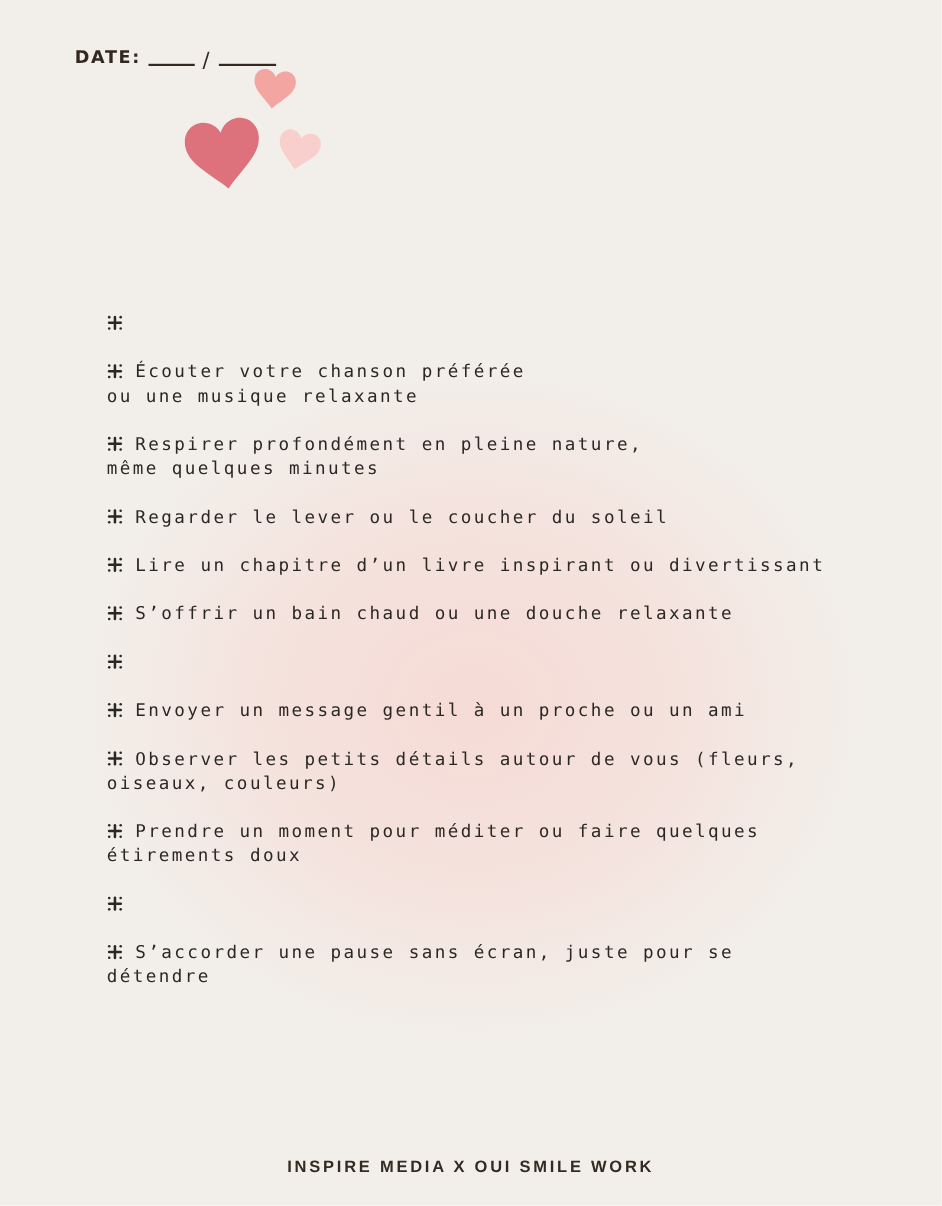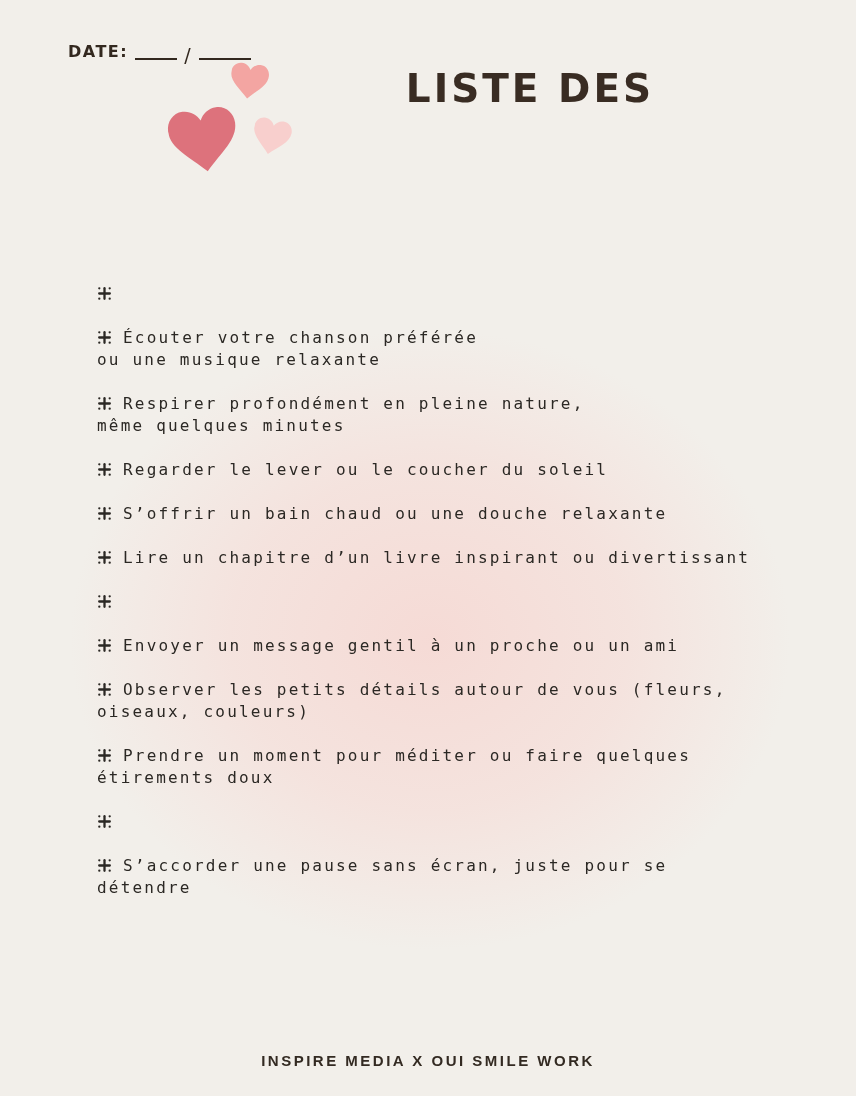--- a/index.html
+++ b/index.html
@@ -103,44 +103,43 @@
     </svg>
     <svg class="heart heart-big" viewBox="0 0 33 30">
       <use href="#heart-path" fill="#dd727c"></use>
     </svg>
     <svg class="heart heart-small" viewBox="0 0 33 30">
       <use href="#heart-path" fill="#f8cfcd"></use>
     </svg>
   </div>
 
   <div class="title">
-    <div>LISTE DES</div>
   </div>
 
   <div class="list">
     <p class="item"><svg class="bullet" viewBox="0 0 15 15">
           <use href="#dotted-cross"></use>
         </svg></p>
     <p class="item"><svg class="bullet" viewBox="0 0 15 15">
           <use href="#dotted-cross"></use>
         </svg><span>Écouter votre chanson préférée
 ou une musique relaxante</span></p>
     <p class="item"><svg class="bullet" viewBox="0 0 15 15">
           <use href="#dotted-cross"></use>
         </svg><span>Respirer profondément en pleine nature,
 même quelques minutes</span></p>
     <p class="item"><svg class="bullet" viewBox="0 0 15 15">
           <use href="#dotted-cross"></use>
         </svg><span>Regarder le lever ou le coucher du soleil</span></p>
     <p class="item"><svg class="bullet" viewBox="0 0 15 15">
           <use href="#dotted-cross"></use>
-        </svg><span>S’offrir un bain chaud ou une douche relaxante</span></p>
+        </svg><span>Lire un chapitre d’un livre inspirant ou divertissant</span></p>
     <p class="item"><svg class="bullet" viewBox="0 0 15 15">
           <use href="#dotted-cross"></use>
-        </svg><span>Lire un chapitre d’un livre inspirant ou divertissant</span></p>
+        </svg><span>S’offrir un bain chaud ou une douche relaxante</span></p>
     <p class="item"><svg class="bullet" viewBox="0 0 15 15">
           <use href="#dotted-cross"></use>
         </svg></p>
     <p class="item"><svg class="bullet" viewBox="0 0 15 15">
           <use href="#dotted-cross"></use>
         </svg><span>Envoyer un message gentil à un proche ou un ami</span></p>
     <p class="item"><svg class="bullet" viewBox="0 0 15 15">
           <use href="#dotted-cross"></use>
         </svg><span>Observer les petits détails autour de vous (fleurs,
 oiseaux, couleurs)</span></p>

